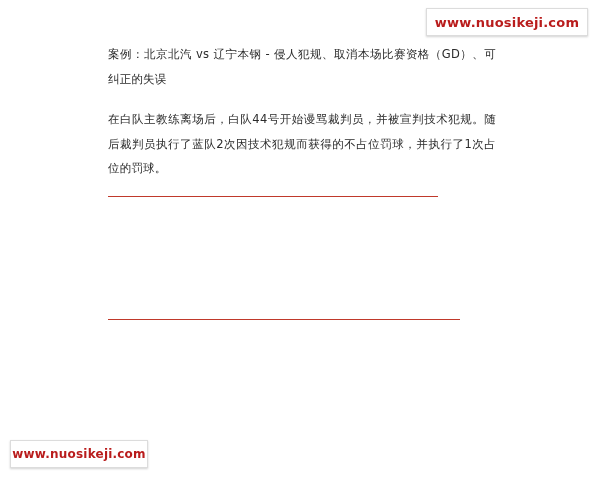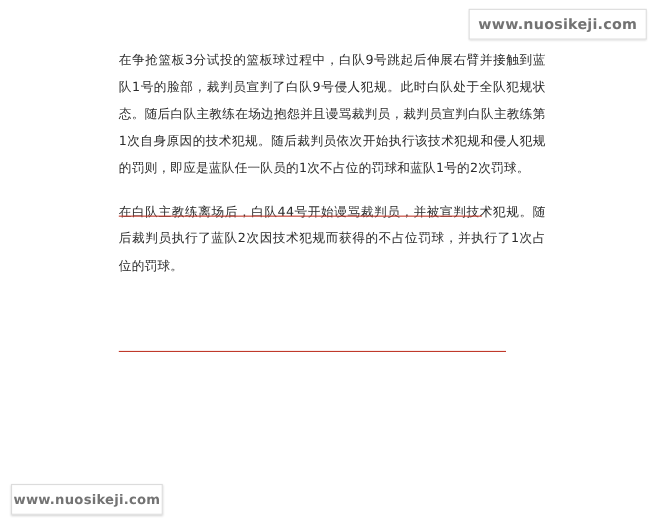--- a/index.html
+++ b/index.html
@@ -18,21 +18,21 @@
     position: absolute;
     inset: 0;
     background: #ffffff;
   }
   
   .watermark {
     position: absolute;
     background: #ffffff;
     border: 1px solid #dcdcdc;
     box-shadow: 0 1px 2px rgba(0,0,0,0.18);
-    color: #737373;
+    color: #b91c1c;
     font-weight: bold;
     letter-spacing: 0.2px;
     display: flex;
     align-items: center;
     justify-content: center;
     font-family: "DejaVu Sans", "Liberation Sans", sans-serif;
   }
   .watermark-top {
     right: 12px;
     top: 8px;
@@ -73,21 +73,21 @@
   .line2 { left: 108px; top: 319px; width: 352px; }
 </style>
 </head>
 <body>
 
 <div class="page">
 
   <div class="watermark watermark-top">www.nuosikeji.com</div>
 
   <div class="content">
-    <p class="para block">在争抢篮板3分试投的篮板球过程中，白队9号跳起后伸展右臂并接触到蓝队1号的脸部，裁判员宣判了白队9号侵人犯规。此时白队处于全队犯规状态。随后白队主教练在场边抱怨并且谩骂裁判员，裁判员宣判白队主教练第1次自身原因的技术犯规。随后裁判员依次开始执行该技术犯规和侵人犯规的罚则，即应是蓝队任一队员的1次不占位的罚球和蓝队1号的2次罚球。</p>
+    <p class="para">案例：北京北汽 vs 辽宁本钢 - 侵人犯规、取消本场比赛资格（GD）、可纠正的失误</p>
     <p class="para block">在白队主教练离场后，白队44号开始谩骂裁判员，并被宣判技术犯规。随后裁判员执行了蓝队2次因技术犯规而获得的不占位罚球，并执行了1次占位的罚球。</p>
 
   </div>
 
   <div class="u-line line1"></div>
   <div class="u-line line2"></div>
 
   <div class="watermark watermark-bottom">www.nuosikeji.com</div>
 
 </div>

